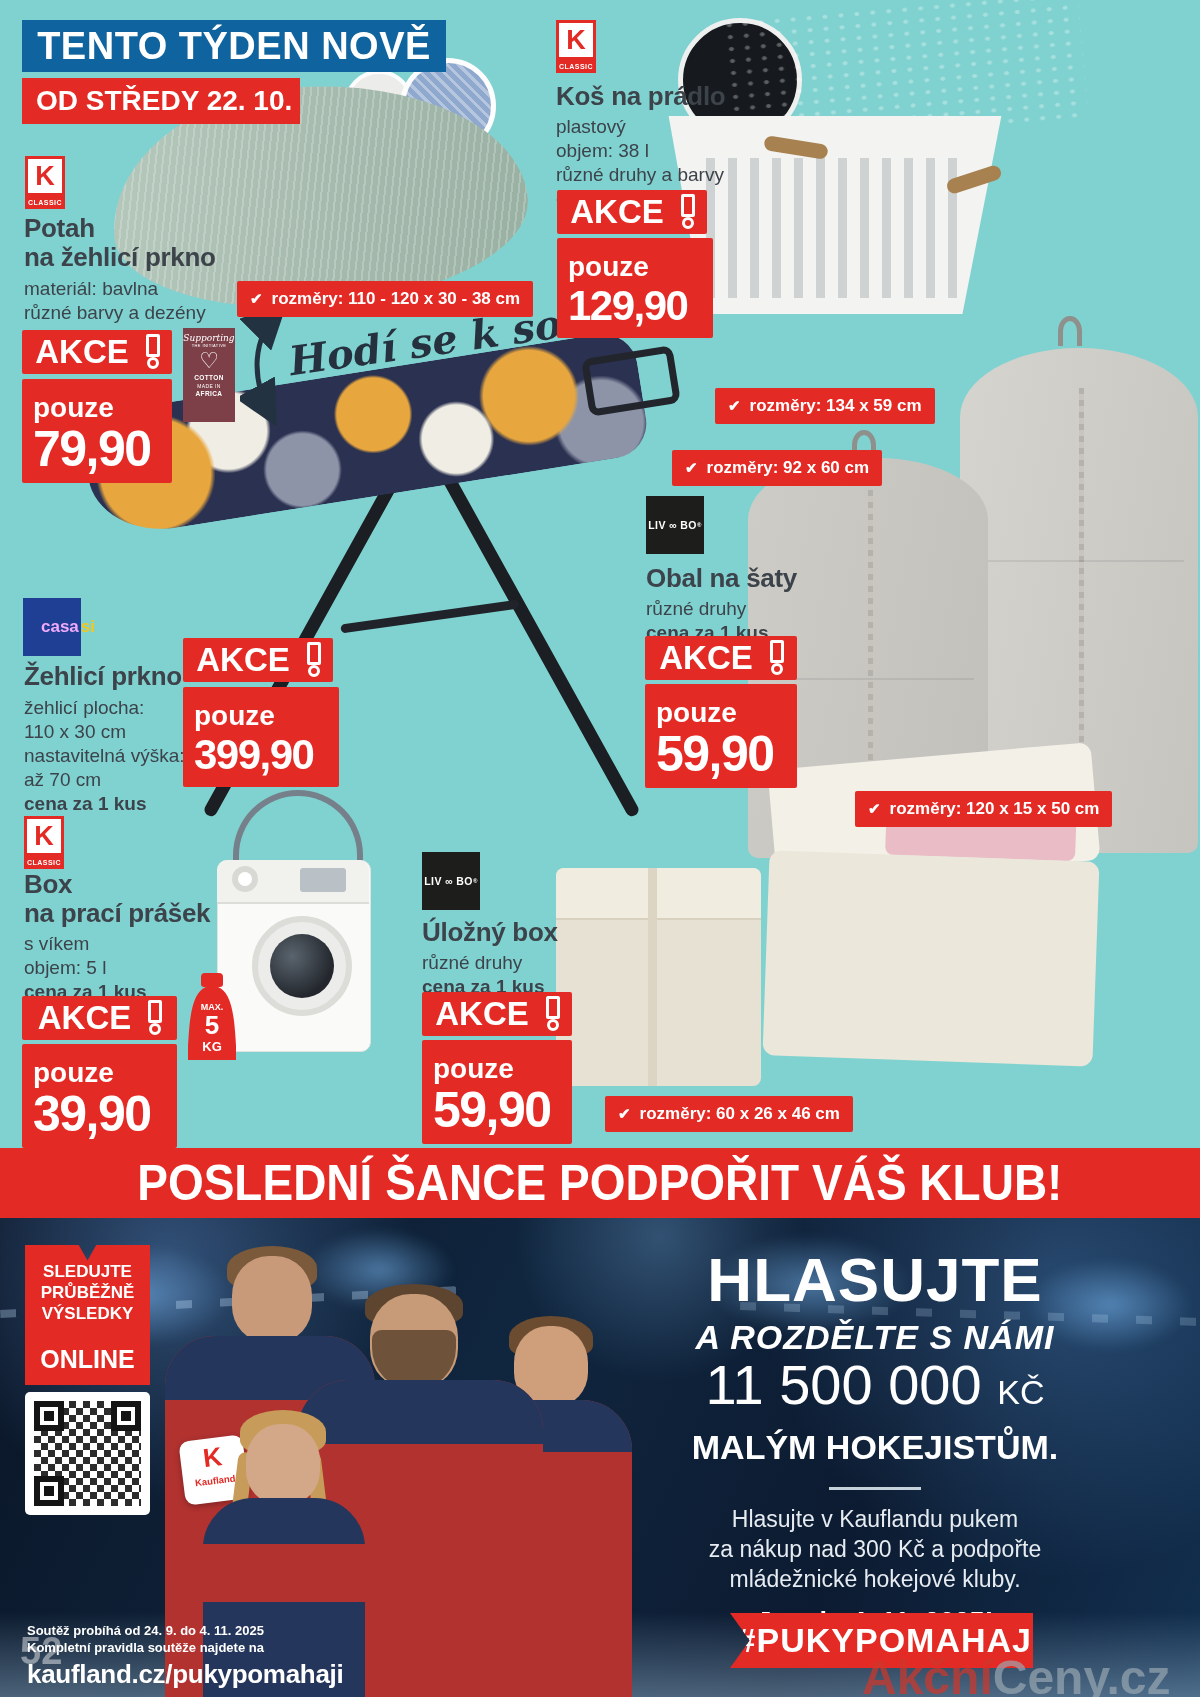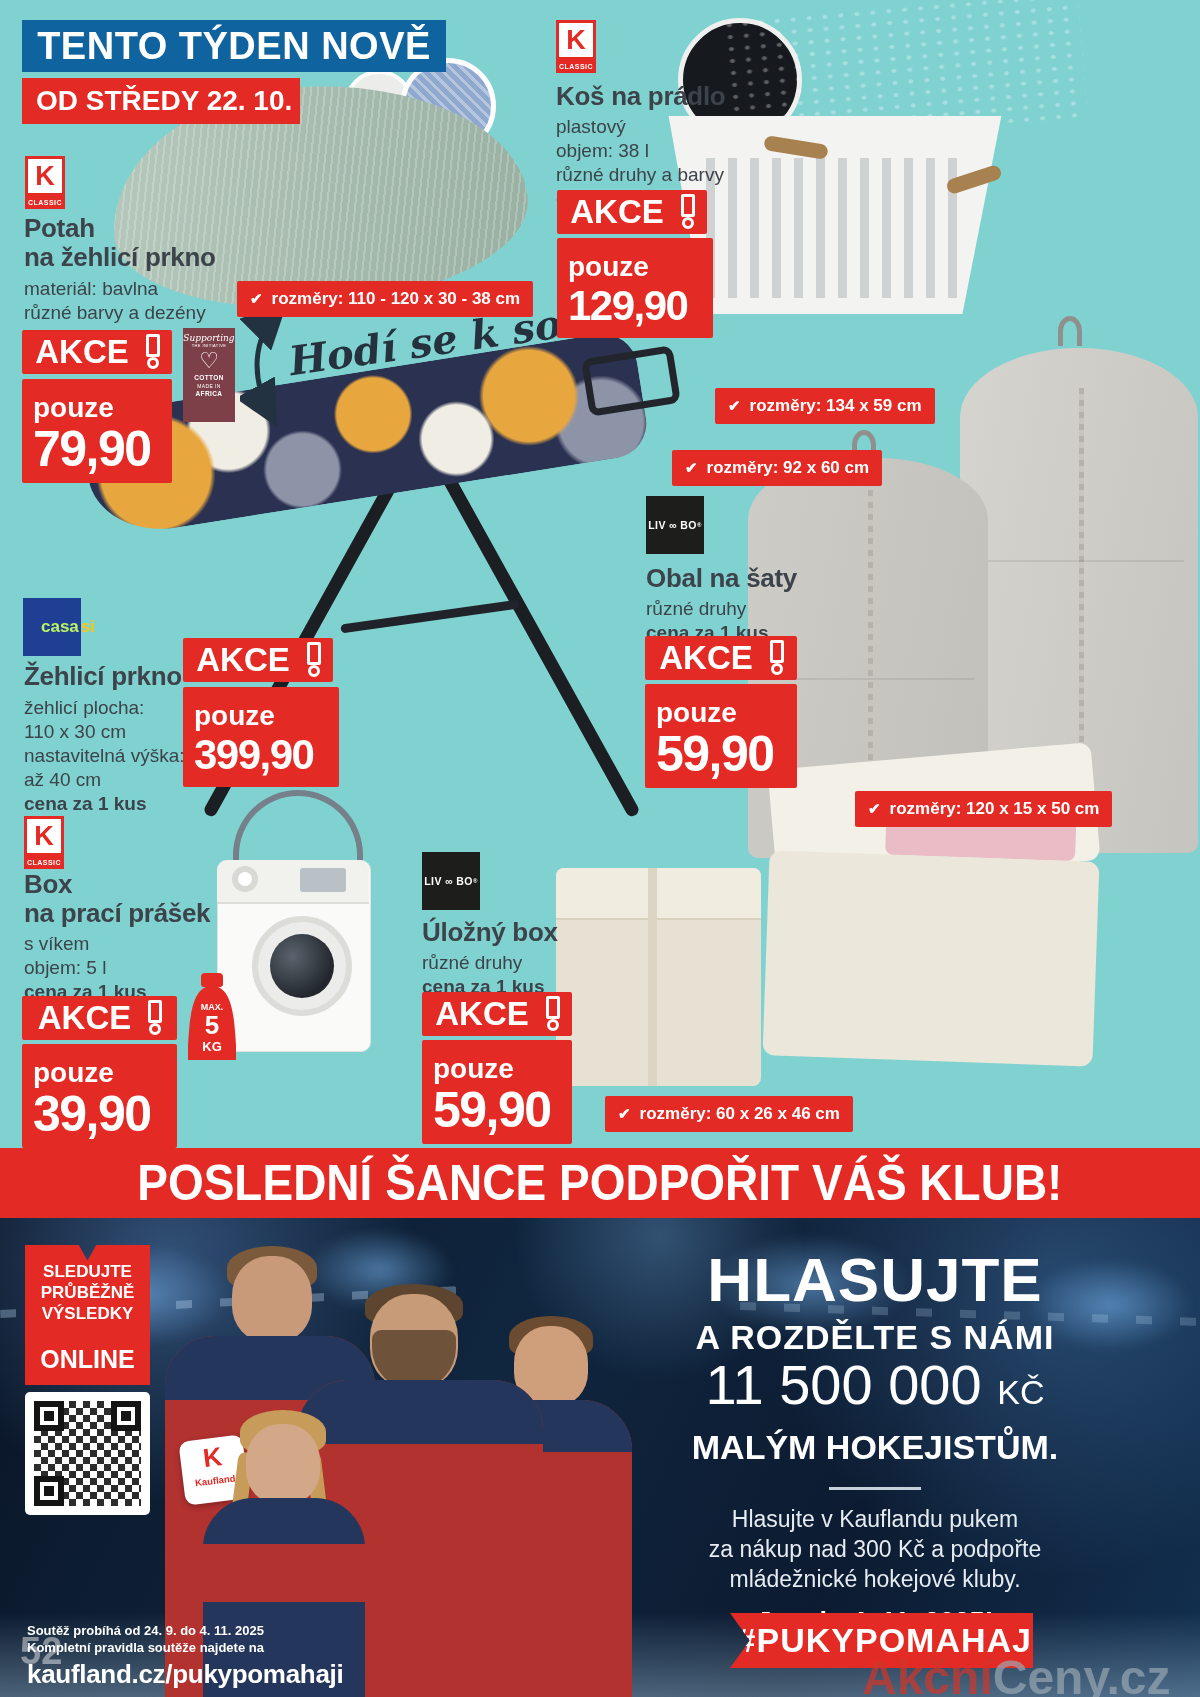--- a/index.html
+++ b/index.html
@@ -36,21 +36,21 @@
   .dims .chk{font-size:15px;}
 
   
   .klogo{position:absolute;width:40px;}
   .klogo-k{height:40px;background:#fff;border:3px solid var(--red);color:var(--red);font-weight:bold;
            font-size:27px;display:flex;align-items:center;justify-content:center;box-sizing:border-box;}
   .klogo-strip{height:13px;background:var(--red);color:#fff;font-size:7px;font-weight:bold;
            display:flex;align-items:center;justify-content:center;letter-spacing:.5px;}
   .casalogo{position:absolute;width:58px;height:58px;background:var(--navy_logo);display:flex;
            align-items:center;justify-content:center;font-weight:bold;font-size:17px;}
-  .casalogo .c1{color:#bef264;margin-left:32px;}.casalogo .c2{color:#f2c81e;margin-left:2px;}
+  .casalogo .c1{color:#f0abfc;margin-left:32px;}.casalogo .c2{color:#f2c81e;margin-left:2px;}
   .livbo{position:absolute;width:58px;height:58px;background:var(--livbo_black);color:#fff;display:flex;
          align-items:center;justify-content:center;font-size:10.5px;font-weight:bold;letter-spacing:.4px;}
   .livbo sup{font-size:6px;}
   .cotton{position:absolute;width:52px;height:94px;background:var(--cotton_maroon);color:#fff;
           text-align:center;padding-top:5px;box-sizing:border-box;}
   .cotton .scr{font-family:"DejaVu Serif",serif;font-style:italic;font-size:9px;line-height:10px;}
   .cotton .sub{font-size:4px;letter-spacing:.4px;line-height:5px;}
   .cotton .heart{font-size:22px;line-height:26px;}
   .cotton .cl{font-size:6.5px;font-weight:bold;letter-spacing:.4px;line-height:8px;}
 
@@ -159,21 +159,21 @@
   .hair{position:absolute;border-radius:50% 50% 30% 30%;}
   .jersey{position:absolute;border-radius:50px 50px 0 0;background:var(--jersey_red);}
   .yoke{position:absolute;left:0;right:0;top:0;height:64px;background:var(--jersey_navy);border-radius:50px 50px 0 0;}
   .braid{position:absolute;width:15px;height:112px;background:#c79b59;border-radius:8px;}
   .patch{position:absolute;left:182px;top:220px;width:64px;height:64px;background:#fff;border-radius:10px;
      transform:rotate(-7deg);text-align:center;box-shadow:0 2px 6px rgba(0,0,0,.3);}
   .patch .pk{color:var(--red);font-weight:bold;font-size:26px;line-height:38px;}
   .patch .pn{color:var(--red);font-weight:bold;font-size:9.5px;line-height:10px;}
   .htext{position:absolute;left:615px;top:32px;width:520px;text-align:center;color:#fff;}
   .h1{font-size:62px;font-weight:bold;letter-spacing:1px;line-height:60px;}
-  .h2{font-size:34px;font-weight:bold;letter-spacing:1px;margin-top:8px;}
+  .h2{font-size:34px;font-weight:bold;letter-spacing:1px;margin-top:8px;font-style:italic;}
   .hamount{font-size:56px;font-weight:normal;line-height:56px;letter-spacing:0;}
   .hamount .kc{font-size:34px;}
   .h4{font-size:34px;font-weight:bold;margin-top:8px;}
   .hdivider{width:92px;height:3px;background:#c6d2da;margin:20px auto 14px;}
   .hbody{font-size:23px;line-height:30px;color:#e6ecf1;}
   .hdeadline{font-size:27px;font-weight:bold;margin-top:13px;}
   .hashtag{position:absolute;left:730px;top:395px;width:303px;height:55px;background:var(--red);
      clip-path:polygon(0 0,100% 0,100% 100%,0 100%,6.5% 50%);display:flex;align-items:center;
      justify-content:center;padding-left:16px;box-sizing:border-box;}
   .hashtag span{color:#fff;font-weight:bold;font-size:34px;letter-spacing:1px;white-space:nowrap;}
@@ -309,21 +309,21 @@
 
   <div class="casalogo" style="left:23px;top:598px;">
     <span class="c1">casa</span>
     <span class="c2">si</span>
   </div>
   <div class="tblock" style="left:24px;top:662px;">
     <div class="pname">Žehlicí prkno</div>
     <div class="pdet" style="margin-top:5px;">žehlicí plocha:</div>
     <div class="pdet">110 x 30 cm</div>
     <div class="pdet">nastavitelná výška:</div>
-    <div class="pdet">až 40 cm</div>
+    <div class="pdet">až 70 cm</div>
     <div class="pdet punit">cena za 1 kus</div>
   </div>
   <div class="akce abs" style="left:183px;top:638px;width:150px;">
     <span>AKCE</span>
     <span class="excl">
         <i class="bar"></i>
         <i class="dot"></i>
       </span>
   </div>
   <div class="pricebox abs" style="left:183px;top:687px;width:156px;">

